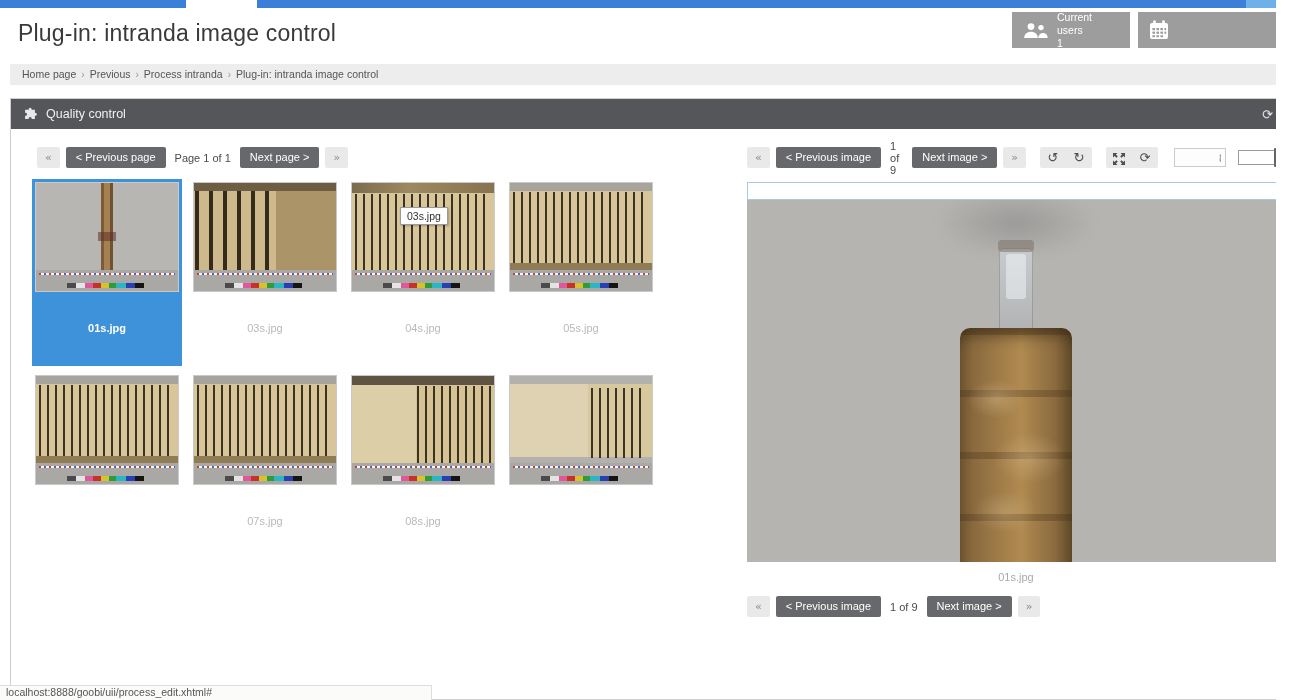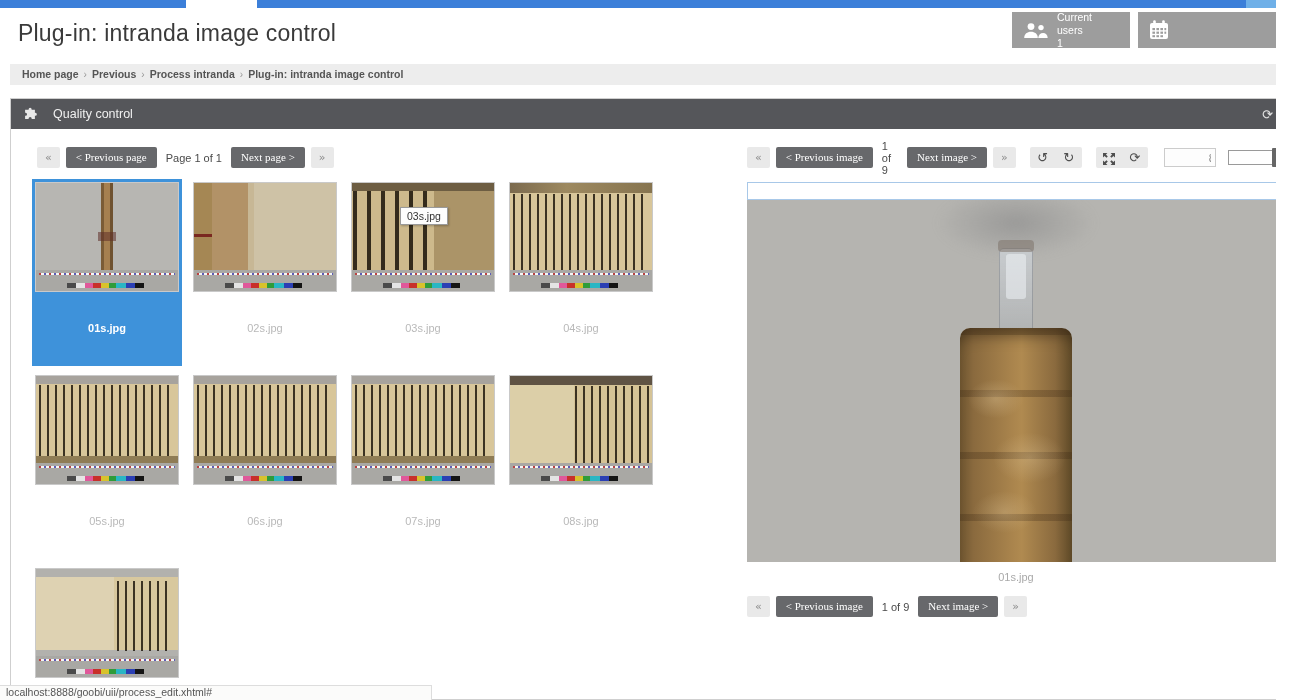--- a/index.html
+++ b/index.html
@@ -16,34 +16,34 @@
   .page-title { position:absolute; left:18px; top:20px; font-size:23px; font-weight:400; color:#3a3a3a; letter-spacing:.2px; }
   .badge { position:absolute; top:12px; height:36px; background:#9d9d9d; color:#fff; display:flex; align-items:center; padding:0 10px; gap:9px; }
   .badge.users { left:1012px; width:118px; }
   .badge.clock { left:1138px; width:148px; }
   .badge .txt { font-size:10.5px; line-height:13px; }
   .badge svg { flex:none; }
 
   
   .breadcrumb { position:absolute; left:10px; top:64px; width:1276px; height:21px; background:#ededed;
     font-size:10.5px; color:#555; line-height:21px; padding-left:12px; white-space:nowrap; }
-  .breadcrumb .crumb { color:#555; cursor:pointer;font-weight:bold; }
+  .breadcrumb .crumb { color:#555; cursor:pointer; }
   .breadcrumb .sep { color:#999; margin:0 5px; font-size:10px; }
 
   
   .panel { position:absolute; left:10px; top:98px; width:1276px; height:602px; border:1px solid #cfcfcf; background:#fff; }
   .panel-header { position:absolute; left:0; top:0; right:0; height:30px; background:#55565a; color:#f0f0f0;
     display:flex; align-items:center; padding:0 12px; font-size:12.5px; }
-  .panel-header .ph-title { margin-left:16px; }
+  .panel-header .ph-title { margin-left:9px; }
   .panel-header .ph-refresh { margin-left:auto; color:#e4e4e4; font-family:"DejaVu Sans",sans-serif; font-size:13px; cursor:pointer; }
   .panel-body { position:absolute; left:0; top:30px; right:0; bottom:0; }
 
   
   .pager { display:flex; align-items:center; gap:6px; height:21px; }
-  .btn { height:21px; line-height:21px; font-size:11px; border-radius:2px; cursor:pointer; white-space:nowrap;font-family:Liberation Serif, serif; }
+  .btn { height:21px; line-height:21px; font-size:11px; border-radius:2px; cursor:pointer; white-space:nowrap; }
   .btn-light { background:#e9e9e9; color:#8a8a8a; padding:0 8px; font-family:"DejaVu Sans",sans-serif; }
   .btn-dark { background:#67686b; color:#fff; padding:0 10px; }
   .pager-label { font-size:11px; color:#4a4a4a; padding:0 3px; }
 
   
   .left-col { position:absolute; left:21px; top:18px; width:715px; }
   .left-col .pager { margin-left:5px; }
   .thumb-grid { position:relative; margin-top:11px; display:grid; grid-template-columns:repeat(4,150px);
     column-gap:8px; row-gap:6px; grid-auto-rows:187px; }
   .thumb-cell { padding:3px; display:flex; flex-direction:column; cursor:pointer; }
@@ -215,34 +215,20 @@
       <div class="cal-area">
         <div class="cal-text"></div>
         <div class="cal-strip"></div>
       </div>
     </div>
     <div class="thumb-label-wrap">
       <span class="thumb-label">01s.jpg</span>
     </div>
   </div>
 
-  <div class="thumb-cell k-scroll-start">
-    <div class="thumb-frame">
-      <div class="art"></div>
-
-      <div class="accent"></div>
-      <div class="cal-area">
-        <div class="cal-text"></div>
-        <div class="cal-strip"></div>
-      </div>
-    </div>
-    <div class="thumb-label-wrap">
-      <span class="thumb-label">02s.jpg</span>
-    </div>
-  </div>
 
   <div class="thumb-cell k-text-large">
     <div class="thumb-frame">
       <div class="art"></div>
       <div class="band-top"></div>
 
       <div class="stripes"></div>
 
       <div class="cal-area">
         <div class="cal-text"></div>
@@ -292,23 +278,20 @@
     <div class="thumb-frame">
       <div class="art"></div>
       <div class="band-top"></div>
       <div class="band-bottom"></div>
       <div class="stripes"></div>
 
       <div class="cal-area">
         <div class="cal-text"></div>
         <div class="cal-strip"></div>
       </div>
-    </div>
-    <div class="thumb-label-wrap">
-      <span class="thumb-label">06s.jpg</span>
     </div>
   </div>
 
   <div class="thumb-cell k-text-dense2">
     <div class="thumb-frame">
       <div class="art"></div>
       <div class="band-top"></div>
       <div class="band-bottom"></div>
       <div class="stripes"></div>
 

